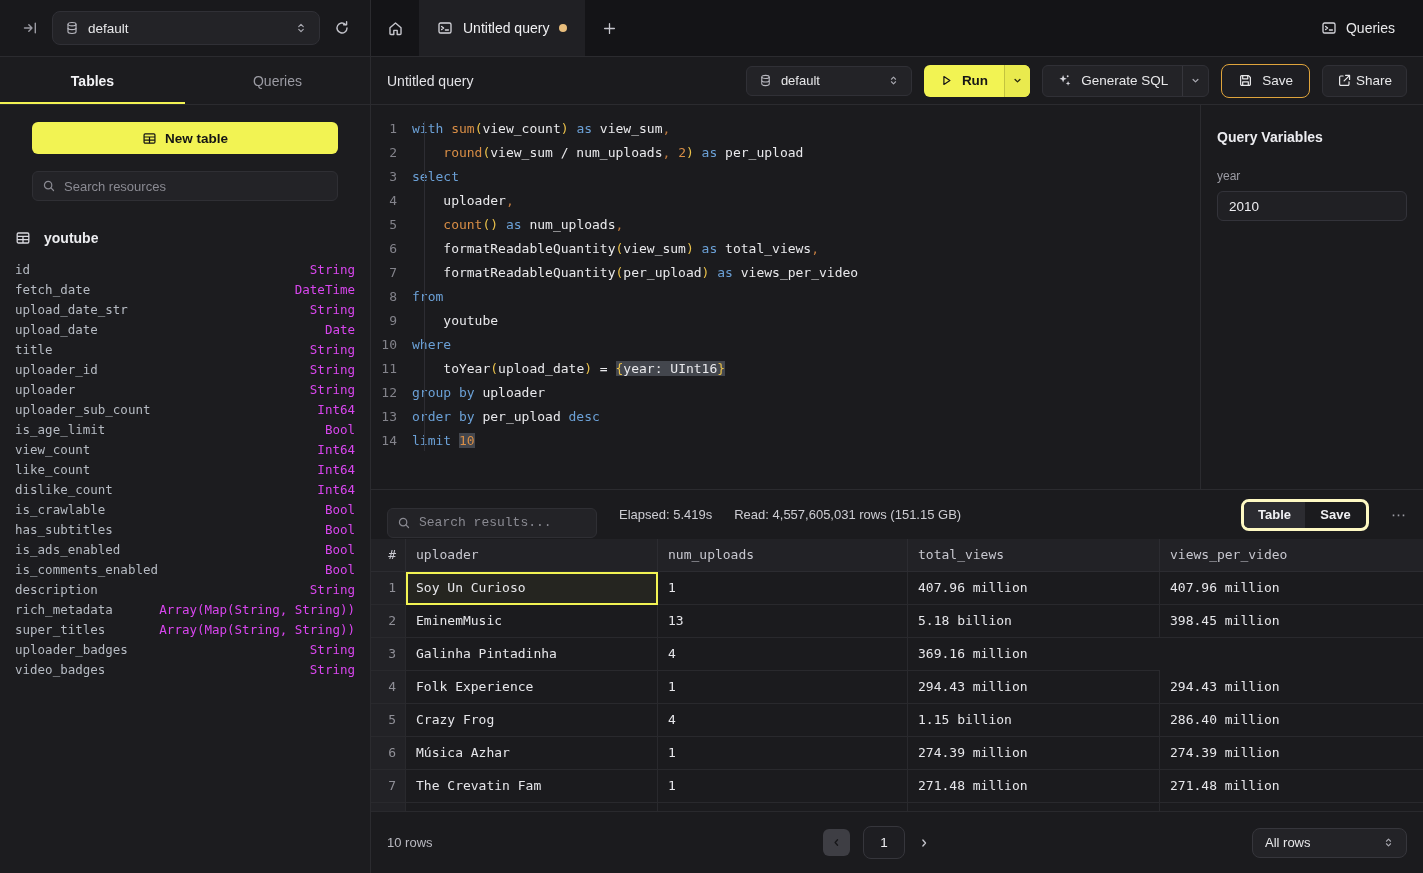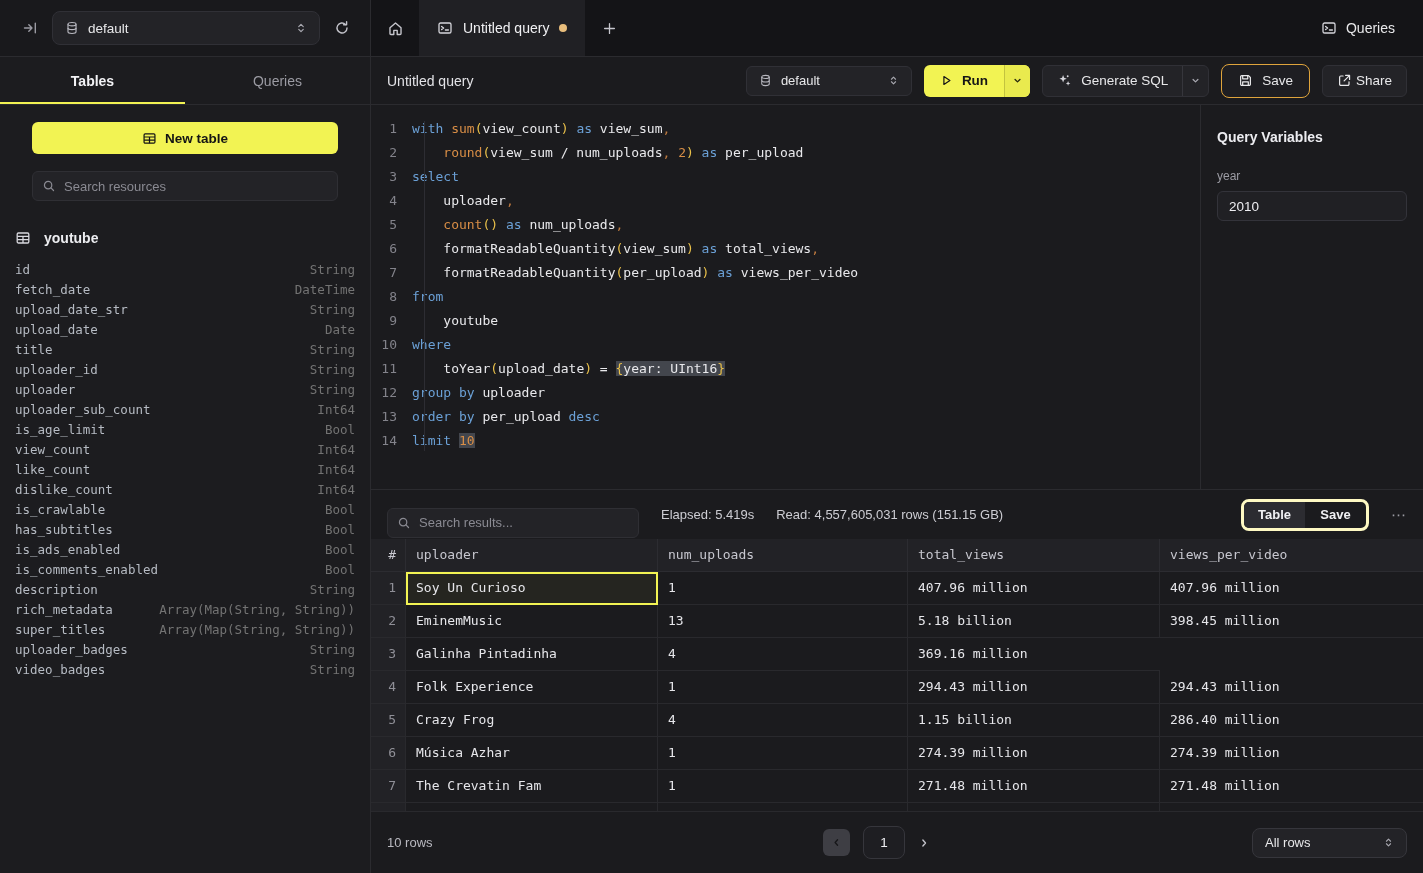--- a/index.html
+++ b/index.html
@@ -47,21 +47,21 @@
   .new-table-btn { width:100%; height:32px; background:var(--yellow); color:#141414; border:none; border-radius:6px; font-size:13.5px; font-weight:600; display:flex; align-items:center; justify-content:center; gap:8px; cursor:pointer; font-family:inherit; }
   .search-box { margin-top:17px; height:30px; background:var(--input); border:1px solid #2f2f34; border-radius:6px; display:flex; align-items:center; padding:0 9px; gap:8px; color:#8a8a92; }
   .search-box input { background:none; border:none; outline:none; color:var(--txt); font-size:13px; width:100%; font-family:inherit; }
   .search-box input::placeholder { color:#8a8a92; }
   .section-label { margin:22px 15px 0 15px; font-size:13px; font-weight:600; color:#cfcfd5; }
   .table-item { display:flex; align-items:center; gap:13px; margin:12px 15px 10px 15px; color:#ecedf0; cursor:pointer; }
   .table-item .t-name { font-size:14px; font-weight:700; }
   .schema-list { margin:4px 15px 0 15px; font-family:"DejaVu Sans Mono", monospace; font-size:12.5px; }
   .schema-row { display:flex; justify-content:space-between; height:20px; line-height:20px; cursor:default; }
   .schema-row .col-name { color:#b6bbc3; }
-  .schema-row .col-type { color:#737373; }
+  .schema-row .col-type { color:#d946ef; }
 
   
   .query-header { height:48px; flex:none; display:flex; align-items:center; padding:0 16px; border-bottom:1px solid var(--border); gap:12px; }
   .qh-title { font-size:14px; color:#e3e3e7; margin-right:auto; }
   .db-select-sm { height:30px; width:166px; border-radius:6px; }
   .run-btn { display:flex; align-items:stretch; height:32px; background:var(--yellow); border:none; border-radius:6px; overflow:hidden; cursor:pointer; padding:0; font-family:inherit; }
   .run-main { display:flex; align-items:center; gap:9px; padding:0 16px; color:#161616; font-size:13.5px; font-weight:600; }
   .run-caret { width:26px; display:flex; align-items:center; justify-content:center; border-left:1px solid rgba(20,20,0,.18); background:#e9ea4e; color:#2a2a10; }
   .gen-btn { display:flex; align-items:stretch; height:32px; background:var(--input); border:1px solid #303036; border-radius:6px; overflow:hidden; cursor:pointer; color:var(--txt); padding:0; font-family:inherit; }
   .gen-main { display:flex; align-items:center; gap:9px; padding:0 14px; font-size:13.5px; }
@@ -78,21 +78,21 @@
   .kw { color:#6ba0d6; } .fn { color:#d98e46; } .pr { color:#e9c04a; }
   .pu { color:#bf7a3f; } .nu { color:#d98e46; } .pl { color:#e9e9ec; }
   .hl { background:#43464d; }
   .vars-panel { width:223px; flex:none; border-left:1px solid var(--border); padding:24px 16px; }
   .vars-title { font-size:14px; font-weight:700; color:#ededf1; }
   .var-label { margin-top:24px; font-size:12px; color:#9b9ba3; }
   .var-input { margin-top:8px; width:100%; height:30px; background:#202024; border:1px solid #33333a; border-radius:6px; color:#ededf1; font-size:13.5px; padding:0 11px; font-family:inherit; outline:none; }
 
   
   .results-toolbar { height:50px; flex:none; display:flex; align-items:center; padding:0 16px; border-top:1px solid var(--border); gap:22px; }
-  .results-search { width:252px; margin-top:16px; flex:none; }
+  .results-search { width:210px; margin-top:16px; flex:none;font-family:Liberation Mono, monospace; }
   .stat { font-size:13px; color:#cdcdd3; }
   .toolbar-spacer { flex:1; }
   .seg-toggle { display:flex; height:32px; border:3px solid #fef9c3; border-radius:8px; overflow:hidden; }
   .seg { width:61px; display:flex; align-items:center; justify-content:center; font-size:13px; font-weight:600; color:#f0f0f3; background:none; border:none; cursor:pointer; font-family:inherit; }
   .seg.active { background:#2c2c31; }
   .more-btn { color:#9b9ba3; font-size:15px; letter-spacing:1px; }
 
   .grid-head, .grid-row { display:grid; grid-template-columns:35px 252px 250px 252px 1fr; height:33px; }
   .hcell { background:#222226; border-bottom:1px solid #2c2c31; border-right:1px solid #2c2c31; font-family:"DejaVu Sans Mono", monospace; font-size:13px; color:#c7c7cf; line-height:32px; padding:0 10px; overflow:hidden; }
   .hcell:last-child, .cell:last-child { border-right:none; }

